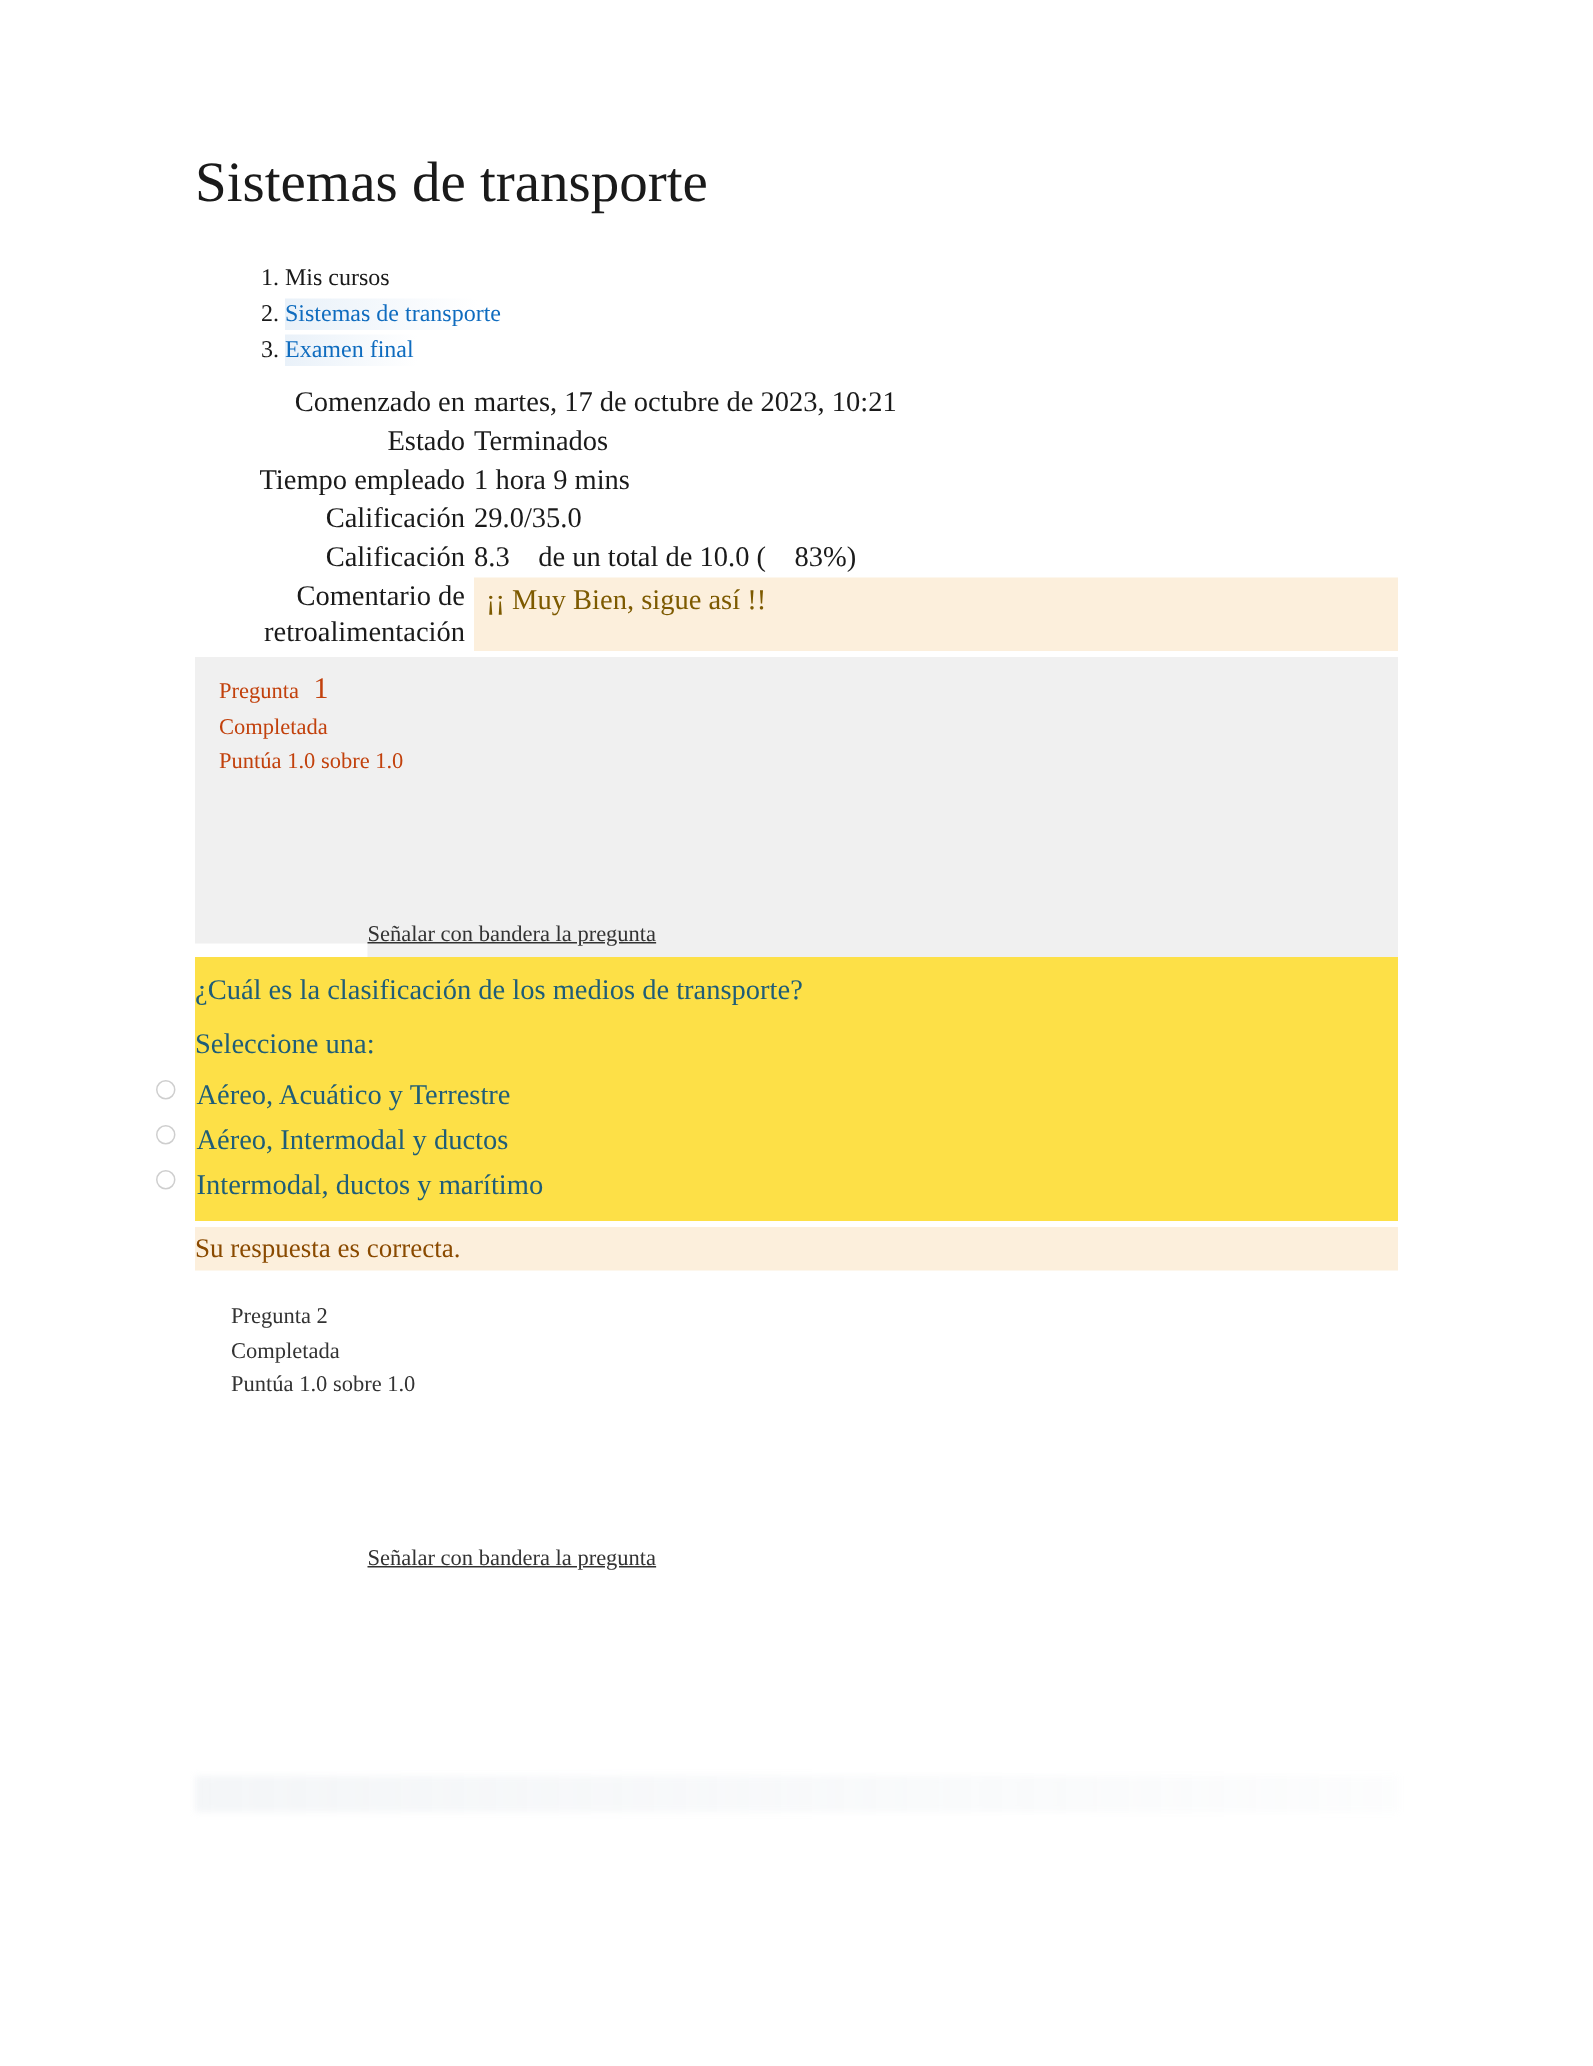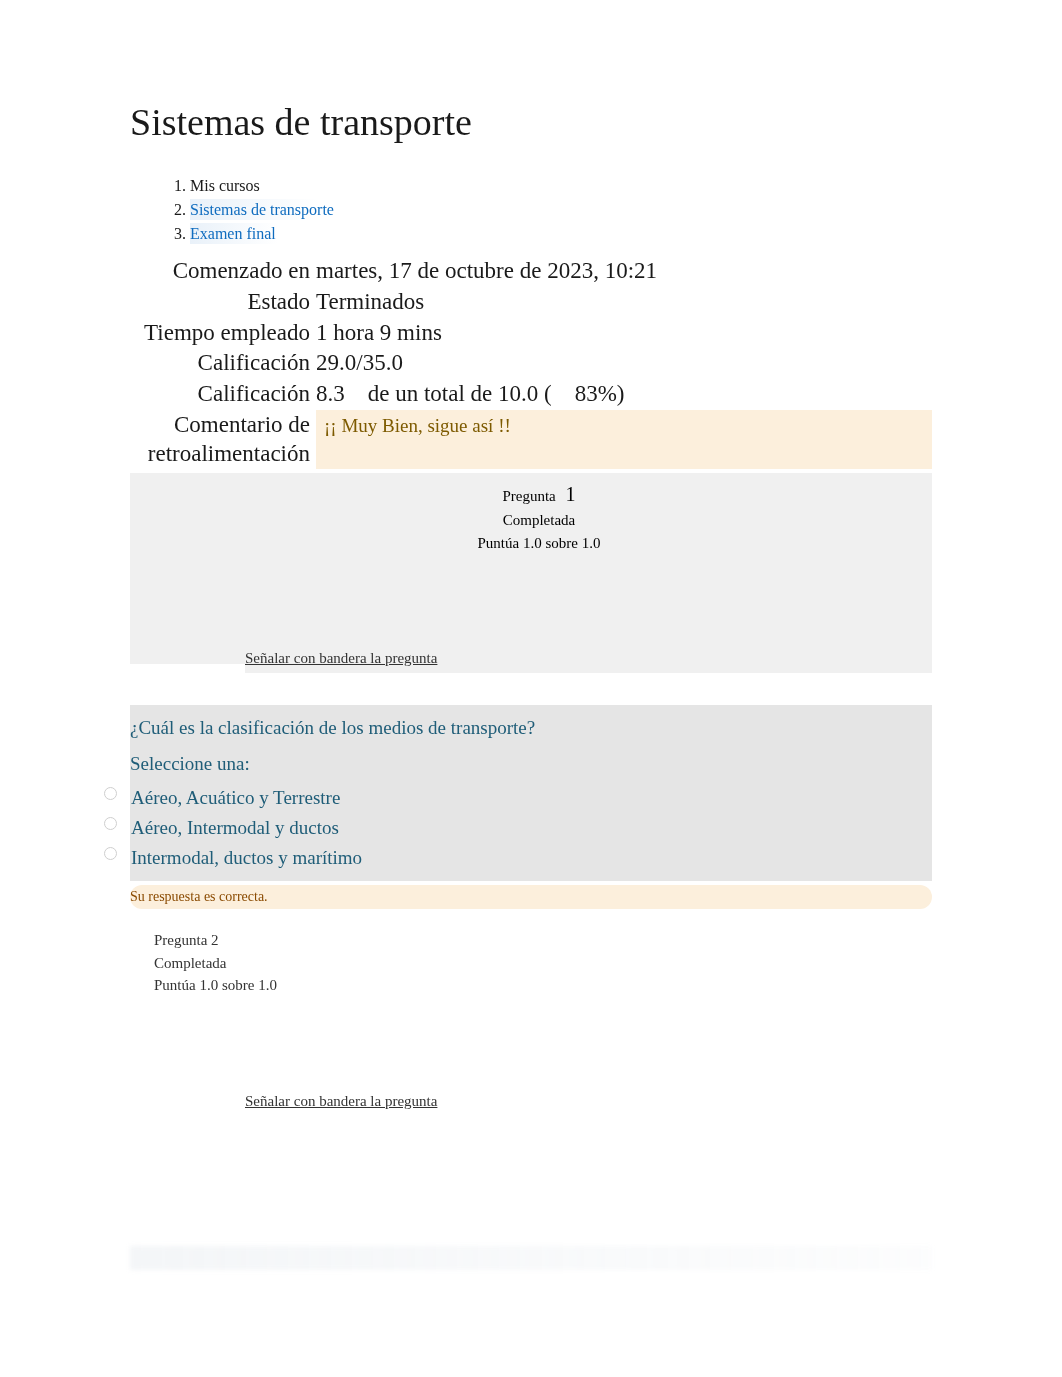--- a/index.html
+++ b/index.html
@@ -36,21 +36,21 @@
       padding: 2px 40px 2px 0;
     }
     .summary-table {
       width: 100%;
       border-collapse: collapse;
       margin-top: 2px;
     }
     .summary-table td {
       padding: 1px 6px 1px 0;
       vertical-align: top;
-      font-size: 23px;
+      font-size: 19px;
       line-height: 1.25;
     }
     .summary-table td.label {
       text-align: right;
       width: 180px;
       color: #1a1a1a;
     }
     .summary-table td.value {
       text-align: left;
     }
@@ -62,44 +62,42 @@
       margin-left: 32px;
     }
     .question-block {
       margin-top: 4px;
       position: relative;
     }
     .qheader {
       background: #f0f0f0;
       padding: 6px 0 110px 16px;
       font-size: 15px;
-      color: #000000;
+      color: #c2410c;
       line-height: 1.5;
-      text-align: center;
     }
     .qheader .qnum-label {
       font-size: 15px;
     }
     .qheader .qnum {
       font-size: 20px;
       margin-left: 6px;
     }
     .flag-link {
       display: block;
       margin-top: -18px;
       margin-left: 115px;
       font-size: 15px;
       color: #333;
       padding: 4px 0 6px 0;
       background: #f0f0f0;
     }
     .question-body {
-      background: #e5e5e5;
+      background: #fde047;
       padding: 12px 0 0 0;
-      margin-top: 32px;
     }
     .qtext {
       font-size: 19px;
       color: #1f5d78;
       padding: 0 0 14px 0;
     }
     .prompt {
       font-size: 19px;
       color: #1f5d78;
       padding: 0 0 8px 0;
@@ -117,24 +115,23 @@
     .answer input[type=radio] {
       margin: 0 14px 0 -26px;
       opacity: 0.35;
     }
     .answer label {
       cursor: pointer;
     }
     .feedback-correct {
       background: #fcefdc;
       color: #8a4a00;
-      font-size: 14px;
+      font-size: 18px;
       padding: 4px 0 4px 0;
       margin-top: 4px;
-      border-radius: 12px;
     }
     .qheader2 {
       padding: 16px 0 110px 0;
       font-size: 15px;
       color: #333;
       line-height: 1.5;
       margin-left: 24px;
     }
     .flag-link2 {
       display: block;

